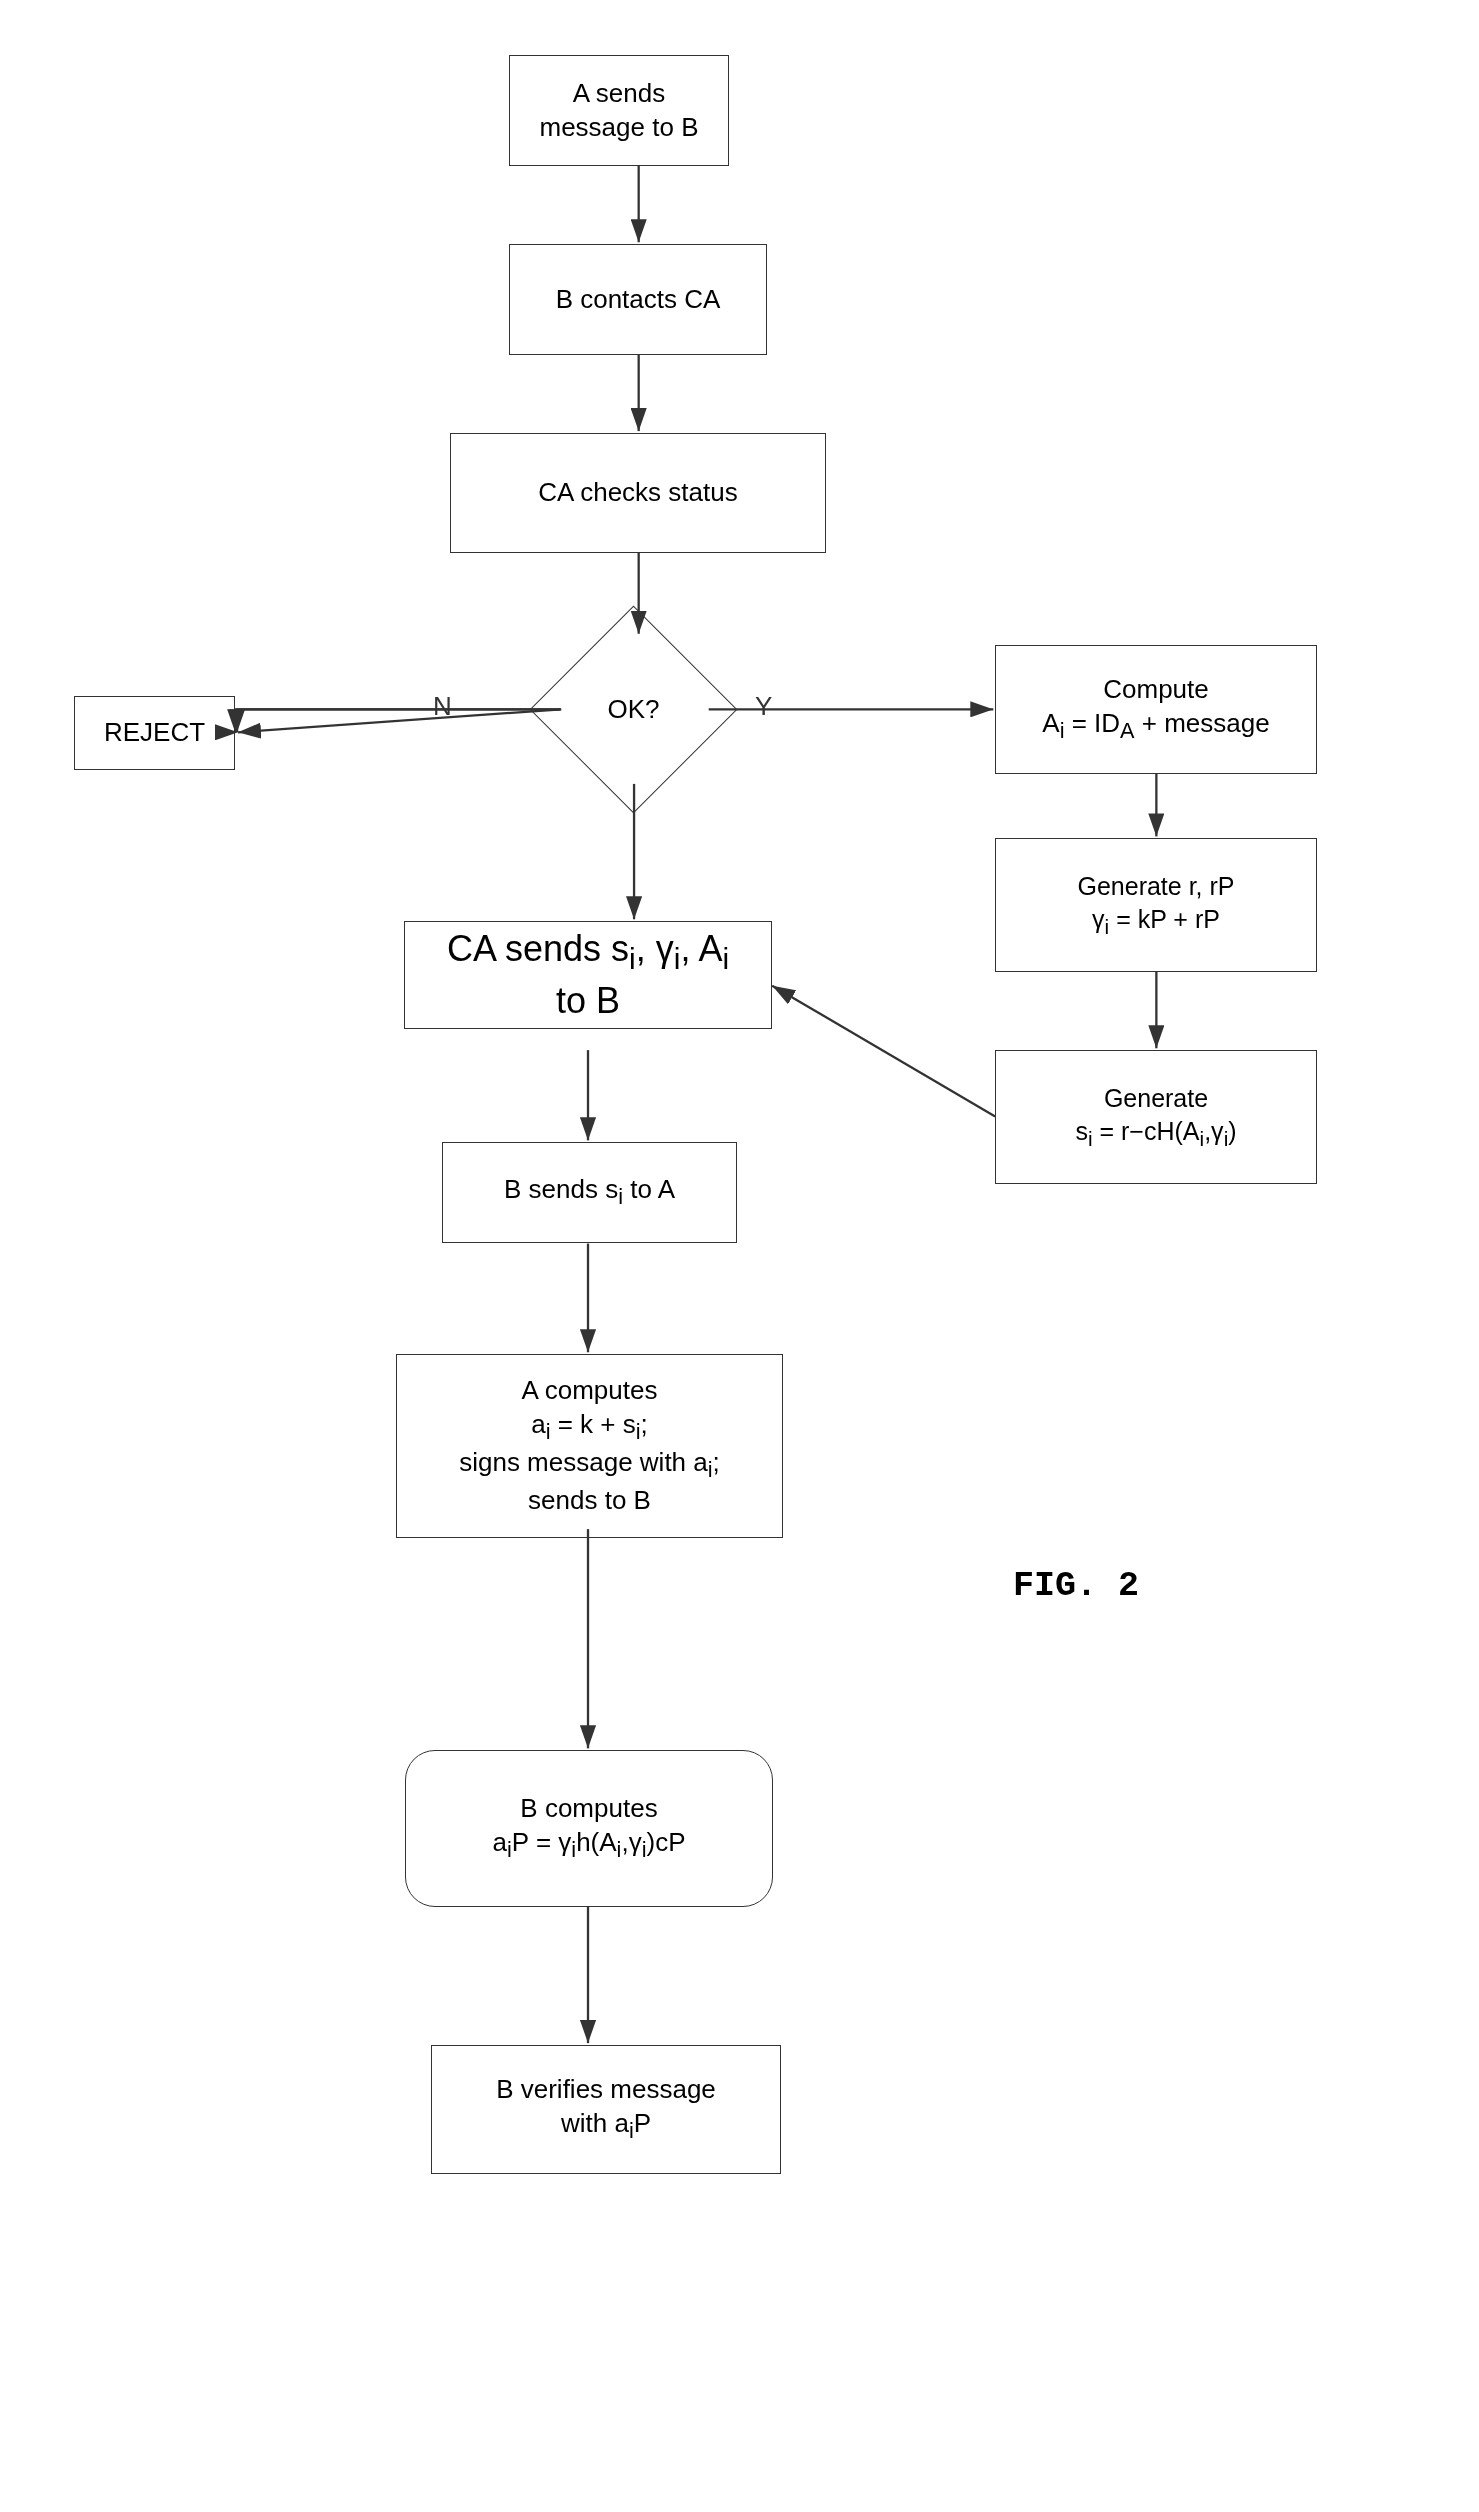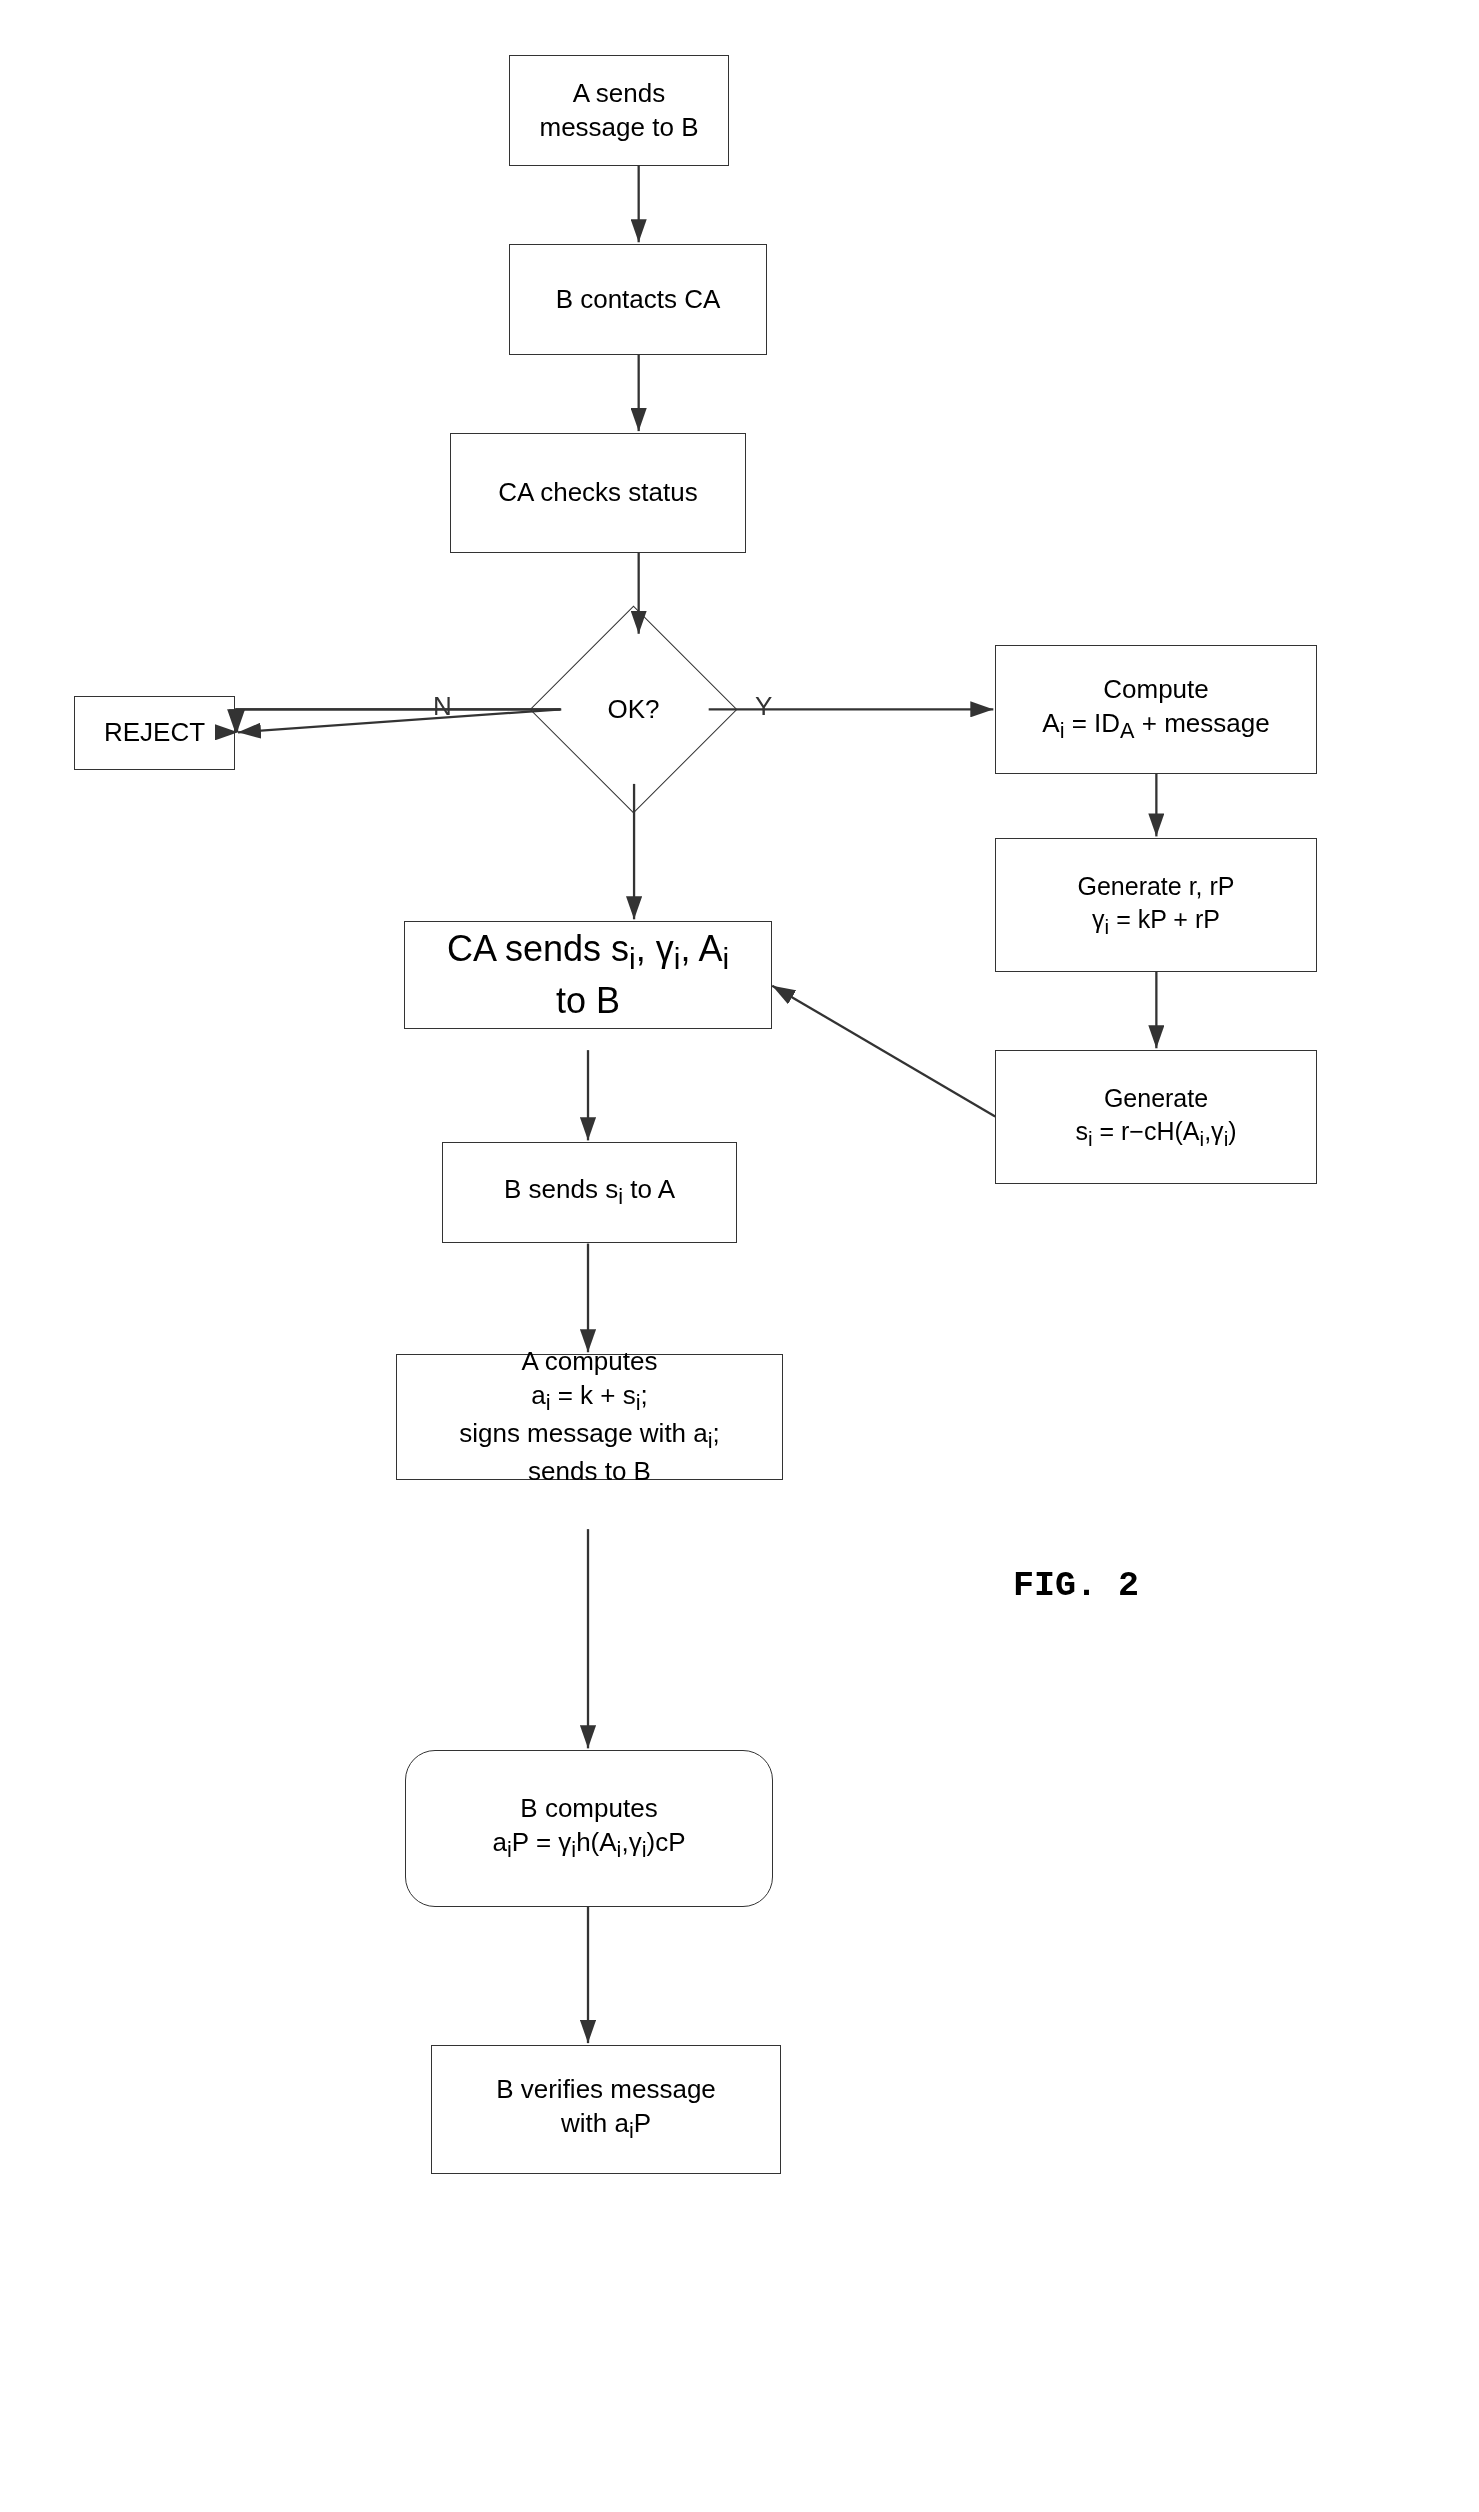--- a/index.html
+++ b/index.html
@@ -90,21 +90,21 @@
 
   <div class="flow-box" style="left:509px; top:55px; width:220px; height:111px; font-size:26px;">
     <span>A sends message
 to B</span>
   </div>
 
   <div class="flow-box" style="left:509px; top:244px; width:258px; height:111px; font-size:26px;">
     <span>B contacts CA</span>
   </div>
 
-  <div class="flow-box" style="left:450px; top:433px; width:296px; height:120px; font-size:26px;">
+  <div class="flow-box" style="left:450px; top:433px; width:376px; height:120px; font-size:26px;">
     <span>CA checks status</span>
   </div>
 
   <div class="flow-diamond-wrapper" style="left:560px; top:636px; width:147px; height:147px;">
     <div class="flow-diamond"></div>
     <span class="flow-diamond-label" style="font-size:26px;">OK?</span>
   </div>
 
   <div class="flow-box" style="left:74px; top:696px; width:161px; height:74px; font-size:26px;">
     <span>REJECT</span>
@@ -123,21 +123,21 @@
   </div>
 
   <div class="flow-box" style="left:995px; top:1050px; width:322px; height:134px; font-size:25px;">
     <span>Generate<br>s<sub>i</sub> = r−cH(A<sub>i</sub>,γ<sub>i</sub>)</span>
   </div>
 
   <div class="flow-box" style="left:442px; top:1142px; width:295px; height:101px; font-size:26px;">
     <span>B sends s<sub>i</sub> to A</span>
   </div>
 
-  <div class="flow-box" style="left:396px; top:1354px; width:387px; height:126px; font-size:26px;">
+  <div class="flow-box" style="left:396px; top:1354px; width:387px; height:184px; font-size:26px;">
     <span>A computes<br>a<sub>i</sub> = k + s<sub>i</sub>;<br>signs message with a<sub>i</sub>;<br>sends to B</span>
   </div>
 
   <div class="flow-box" style="left:405px; top:1750px; width:368px; height:157px; font-size:26px;border-radius:30px;">
     <span>B computes<br>a<sub>i</sub>P = γ<sub>i</sub>h(A<sub>i</sub>,γ<sub>i</sub>)cP</span>
   </div>
 
   <div class="flow-box" style="left:431px; top:2045px; width:350px; height:129px; font-size:26px;">
     <span>B verifies message<br>with a<sub>i</sub>P</span>
   </div>

